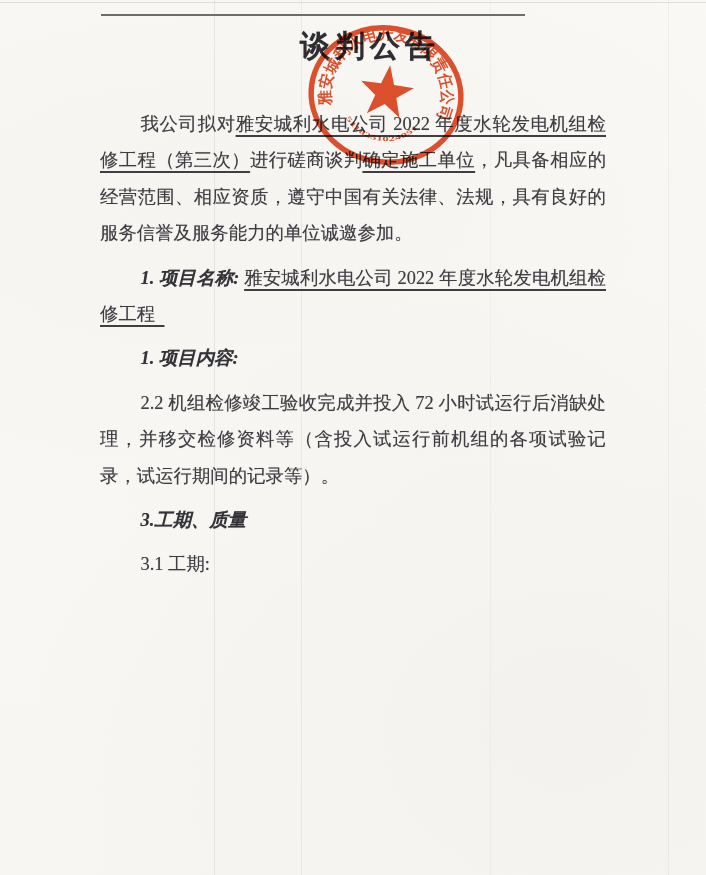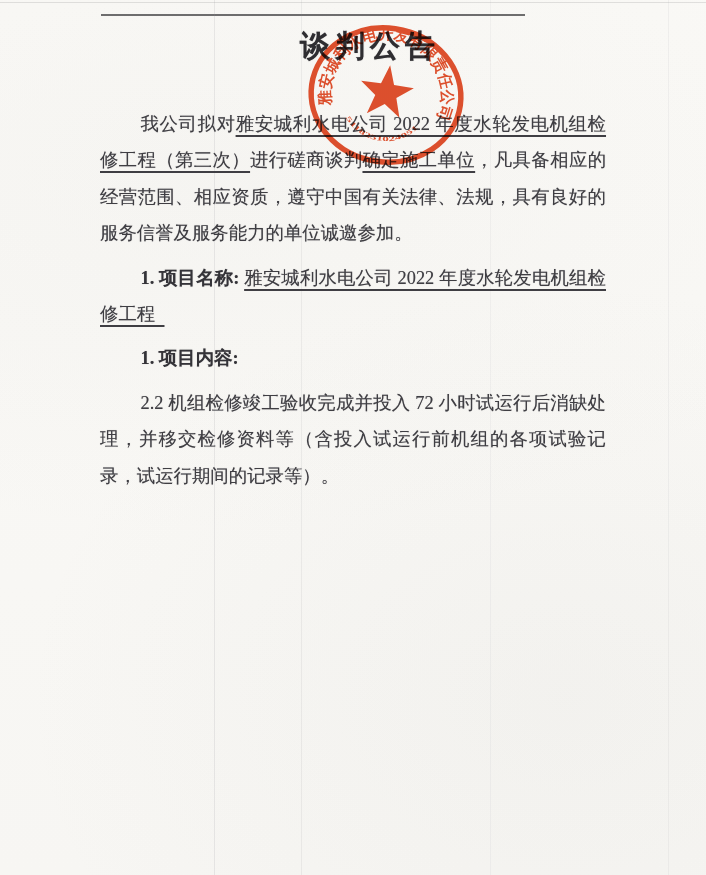--- a/index.html
+++ b/index.html
@@ -32,21 +32,21 @@
   }
   .content{
     position:absolute;left:92px;top:98px;width:522px;
     font-size:18.4px;line-height:36.4px;color:#3f3e43;
     text-shadow:0 0 .7px rgba(70,70,75,.5);
   }
   .para{
     margin:8px;text-align:justify;text-indent:2.2em;
     text-justify:inter-ideograph;
   }
-  .para span.b{font-weight:700;color:#343338;}
+  .para span.b{font-weight:700;color:#343338;font-style:italic;}
   .para span.u{
     text-decoration:underline;
     text-decoration-thickness:1.5px;
     text-underline-offset:5px;
   }
   .stamp{
     position:absolute;left:271px;top:-7px;width:230px;height:210px;
     color:var(--stamp-red,#e03a12);
     mix-blend-mode:multiply;opacity:.88;
     pointer-events:none;
@@ -63,20 +63,22 @@
   <div class="fold f3"></div>
   <div class="fold f4"></div>
 
   <h1 class="doc-title">谈判公告</h1>
 
   <div class="content">
       <p class="para"><span>我公司拟对</span><span class="u">雅安城利水电公司 2022 年度水轮发电机组检修工程（第三次）</span><span>进行磋商谈判</span><span class="u">确定施工单位</span><span>，凡具备相应的经营范围、相应资质，遵守中国有关法律、法规，具有良好的服务信誉及服务能力的单位诚邀参加。</span></p>
       <p class="para"><span class="b">1. 项目名称: </span><span class="u">雅安城利水电公司 2022 年度水轮发电机组检修工程&nbsp;&nbsp;</span></p>
       <p class="para"><span class="b">1. 项目内容:</span></p>
       <p class="para"><span>2.2 机组检修竣工验收完成并投入 72 小时试运行后消缺处理，并移交检修资料等（含投入试运行前机组的各项试验记录，试运行期间的记录等）。</span></p>
+      <p class="para"><span class="b">3.工期、质量</span></p>
+      <p class="para"><span>3.1 工期:</span></p>
     </div>
 
   <svg class="stamp" viewBox="-115 -102 230 210" aria-hidden="true">
     <g transform="rotate(8)" fill="currentColor" stroke="none">
       <ellipse cx="0" cy="0" rx="75" ry="67" fill="none" stroke="currentColor" stroke-width="5.5"></ellipse>
       <polygon points="0,-28 6.58,-9.06 26.63,-8.65 10.65,3.46 16.45,22.65 0,11.2 -16.45,22.65 -10.65,3.46 -26.63,-8.65 -6.58,-9.06" transform="translate(0,-2)"></polygon>
       <defs>
         <path id="arcTop" d="M -53.2 17.3 A 56 56 0 1 1 53.2 17.3" fill="none"></path>
         <path id="arcBottom" d="M -39.9 23.0 A 46 46 0 0 0 39.9 23.0" fill="none"></path>
       </defs>

